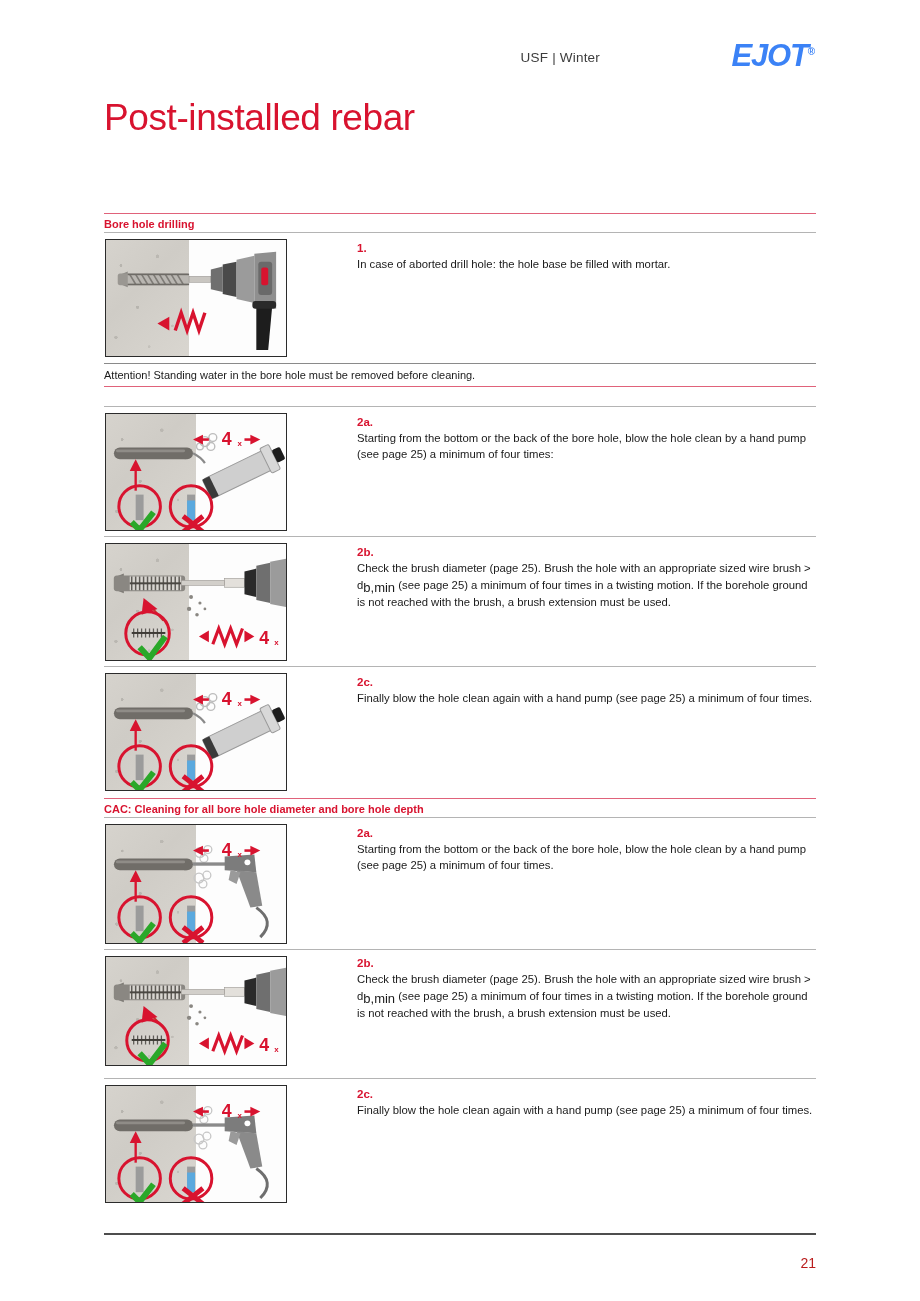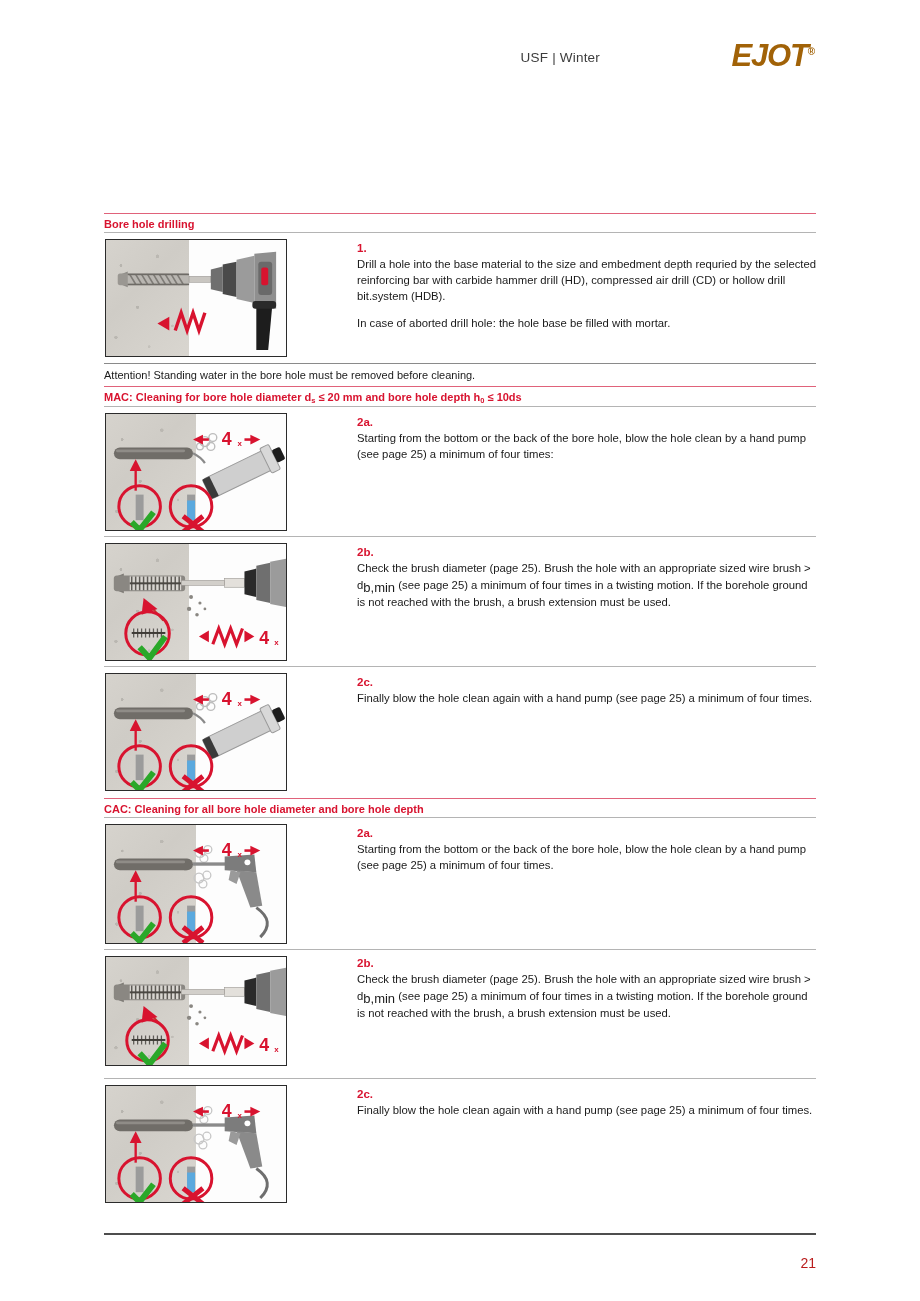--- a/index.html
+++ b/index.html
@@ -16,21 +16,21 @@
 
   
   .hdr { position:absolute; top:40px; left:105px; right:105px; height:40px; }
   .hdr-breadcrumb {
     position:absolute; right:215px; top:10px;
     font-size:13.5px; color:#3c3c3c; letter-spacing:.2px; white-space:nowrap;
   }
   .logo {
     position:absolute; right:0; top:0;
     font-size:31px; font-weight:bold; font-style:italic;
-    color:#a16207; letter-spacing:-1.2px; line-height:1;
+    color:#3b82f6; letter-spacing:-1.2px; line-height:1;
     font-family:"Liberation Sans", sans-serif;
     text-align:right;
   }
   .logo .reg { font-size:10px; vertical-align:super; font-style:normal; letter-spacing:0; }
 
   
   .title {
     position:absolute; left:104px; top:97px;
     font-size:37px; font-weight:300; color:#d8132f; letter-spacing:-0.4px;
   }
@@ -104,20 +104,21 @@
 </head>
 <body>
 
 <div class="page">
 
   <div class="hdr">
     <div class="hdr-breadcrumb">USF | Winter</div>
     <div class="logo"><span>EJOT</span><span class="reg">®</span></div>
   </div>
 
+  <div class="title">Post-installed rebar</div>
 
   <div class="rule-red" style="top:213px;"></div>
   <div class="sec-head" style="top:218px;">Bore hole drilling</div>
   <div class="rule-gray-thin" style="top:232px;"></div>
 
   <div class="panel" style="top:239px;">
     <div class="ill">
       <div class="concrete"></div>
       <div class="whitebg"></div>
       <svg class="ill-svg" viewBox="0 0 182 118" preserveAspectRatio="none">
@@ -146,30 +147,28 @@
         <rect x="148" y="62" width="24" height="8" rx="3" fill="#2a2a2a"></rect>
 
         <path d="M64 78 L52 85 L64 92 Z" fill="#d8132f"></path>
         <path d="M70 92 L76 74 L82 92 L88 74 L94 92 L100 74" stroke="#d8132f" stroke-width="3.4" fill="none" stroke-linejoin="miter" stroke-linecap="butt"></path>
       </svg>
     </div>
   </div>
   <div class="step-txt" style="top:242px;">
     <div class="step-no">1.</div>
     <div class="step-body">
-      <p>Drill a hole into the base material to the size and embedment depth requried by the selected reinforcing bar with carbide hammer drill (HD), compressed air drill (CD) or hollow drill bit.system (HDB).</p>
       <p>In case of aborted drill hole: the hole base be filled with mortar.</p>
     </div>
   </div>
 
   <div class="rule-gray" style="top:363px;"></div>
   <div class="attention" style="top:369px;">Attention! Standing water in the bore hole must be removed before cleaning.</div>
 
   <div class="rule-red" style="top:386px;"></div>
-  <div class="sec-head" style="top:391px;"><span>MAC: Cleaning for bore hole diameter d</span><sub>s</sub><span> ≤ 20 mm and bore hole depth h</span><sub>0</sub><span> ≤ 10ds</span></div>
   <div class="rule-gray-thin" style="top:406px;"></div>
 
   <div class="panel" style="top:413px;">
     <div class="ill">
       <div class="concrete wide"></div>
       <div class="whitebg wide"></div>
       <svg class="ill-svg" viewBox="0 0 182 118" preserveAspectRatio="none">
 
         <rect x="8" y="34" width="80" height="12" rx="6" fill="#706d68"></rect>
         <rect x="10" y="36" width="70" height="3" rx="1.5" fill="#8f8c87"></rect>

